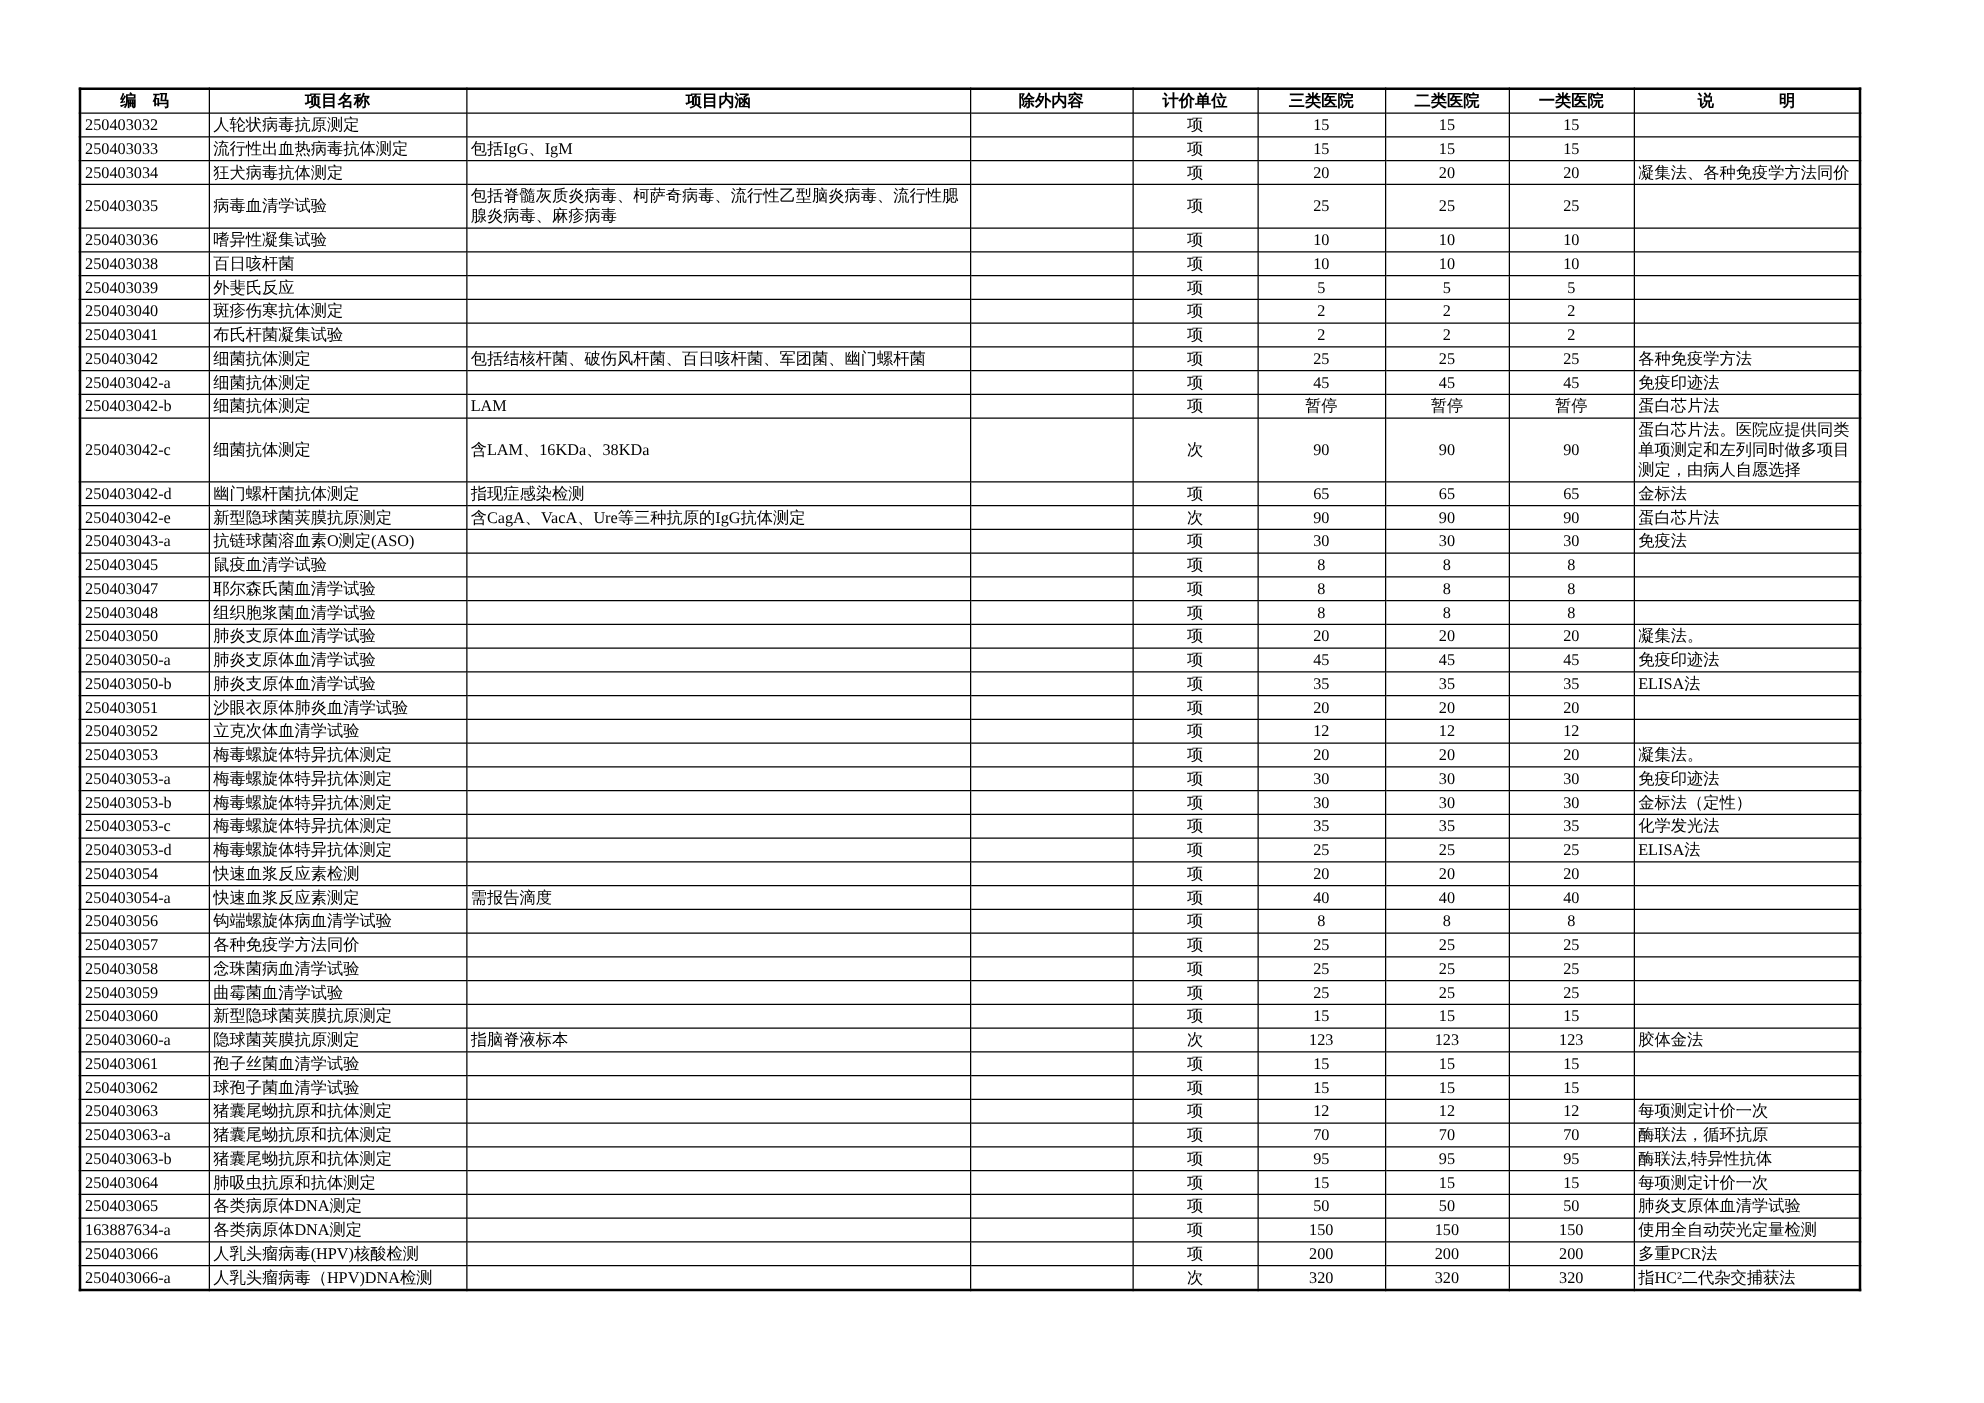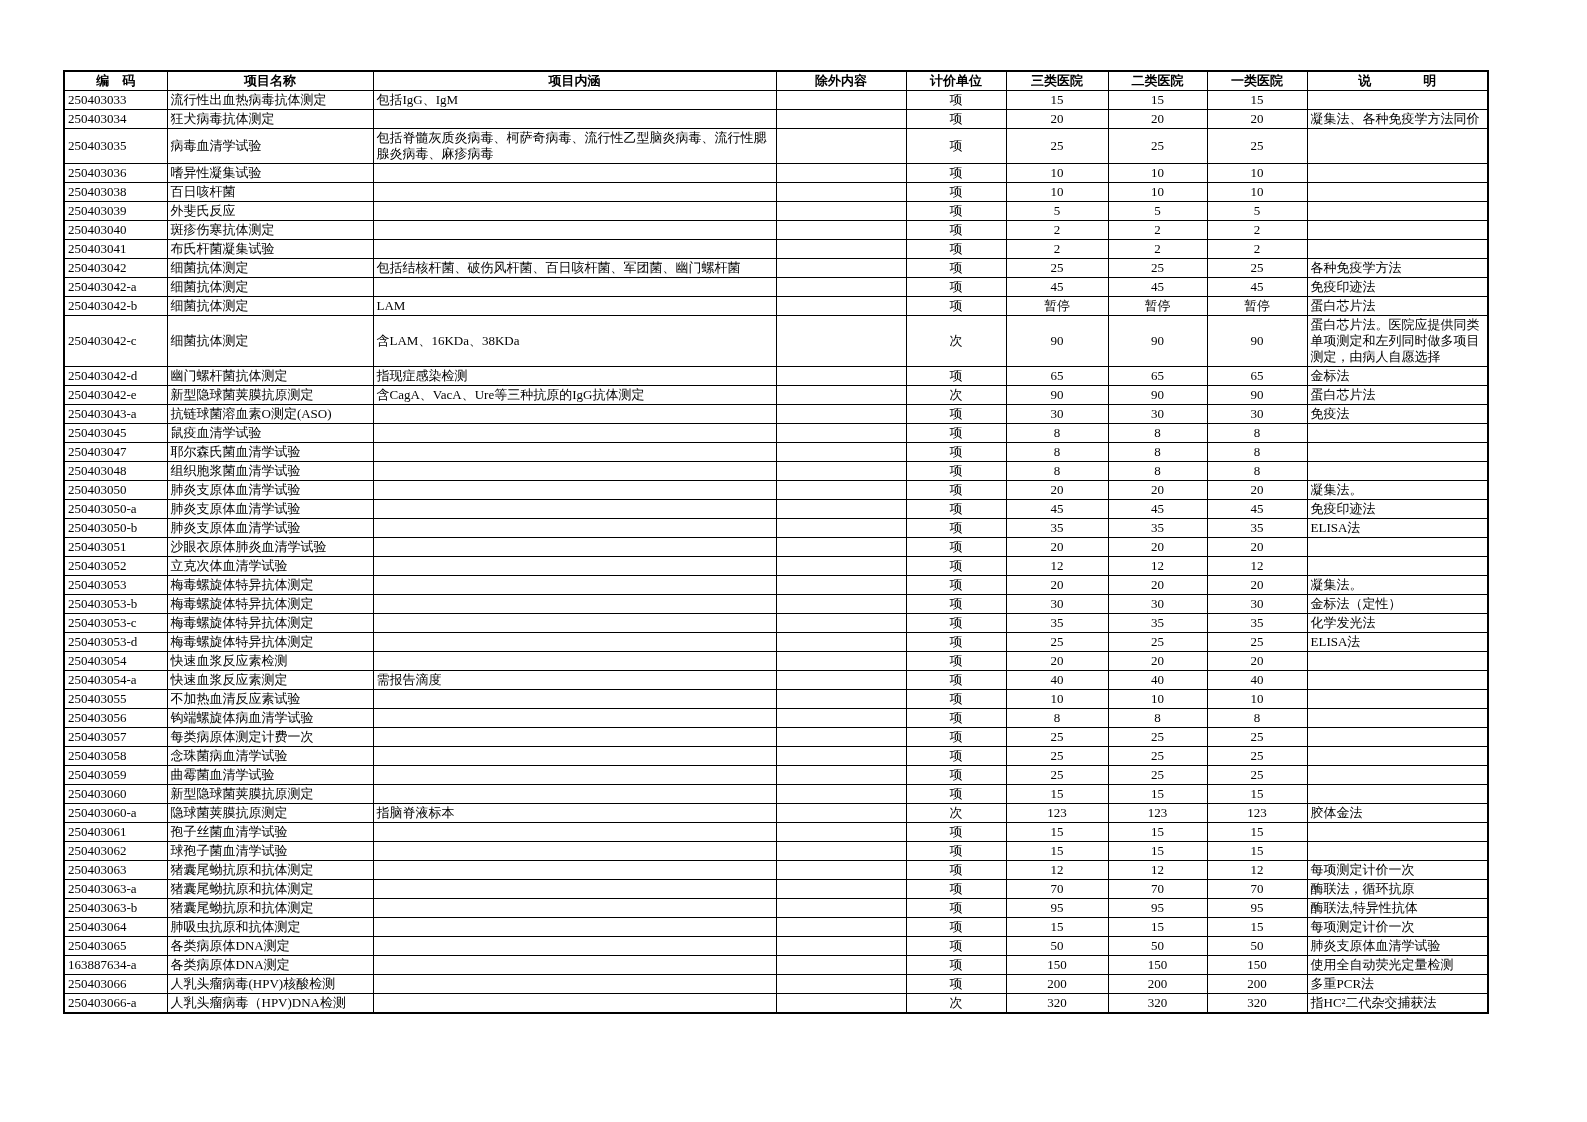--- a/index.html
+++ b/index.html
@@ -79,20 +79,31 @@
         <th>除外内容</th>
         <th>计价单位</th>
         <th>三类医院</th>
         <th>二类医院</th>
         <th>一类医院</th>
         <th>说　　　　明</th>
       </tr>
     </thead>
     <tbody>
         <tr>
+          <td class="ta-l">250403032</td>
+          <td class="ta-l">人轮状病毒抗原测定</td>
+          <td class="ta-l"></td>
+          <td class="ta-l"></td>
+          <td class="ta-c">项</td>
+          <td class="ta-c">15</td>
+          <td class="ta-c">15</td>
+          <td class="ta-c">15</td>
+          <td class="ta-l"></td>
+        </tr>
+        <tr>
           <td class="ta-l">250403033</td>
           <td class="ta-l">流行性出血热病毒抗体测定</td>
           <td class="ta-l">包括IgG、IgM</td>
           <td class="ta-l"></td>
           <td class="ta-c">项</td>
           <td class="ta-c">15</td>
           <td class="ta-c">15</td>
           <td class="ta-c">15</td>
           <td class="ta-l"></td>
         </tr>
@@ -343,20 +354,31 @@
           <td class="ta-l">梅毒螺旋体特异抗体测定</td>
           <td class="ta-l"></td>
           <td class="ta-l"></td>
           <td class="ta-c">项</td>
           <td class="ta-c">20</td>
           <td class="ta-c">20</td>
           <td class="ta-c">20</td>
           <td class="ta-l">凝集法。</td>
         </tr>
         <tr>
+          <td class="ta-l">250403053-a</td>
+          <td class="ta-l">梅毒螺旋体特异抗体测定</td>
+          <td class="ta-l"></td>
+          <td class="ta-l"></td>
+          <td class="ta-c">项</td>
+          <td class="ta-c">30</td>
+          <td class="ta-c">30</td>
+          <td class="ta-c">30</td>
+          <td class="ta-l">免疫印迹法</td>
+        </tr>
+        <tr>
           <td class="ta-l">250403053-b</td>
           <td class="ta-l">梅毒螺旋体特异抗体测定</td>
           <td class="ta-l"></td>
           <td class="ta-l"></td>
           <td class="ta-c">项</td>
           <td class="ta-c">30</td>
           <td class="ta-c">30</td>
           <td class="ta-c">30</td>
           <td class="ta-l">金标法（定性）</td>
         </tr>
@@ -398,44 +420,33 @@
           <td class="ta-l">快速血浆反应素测定</td>
           <td class="ta-l">需报告滴度</td>
           <td class="ta-l"></td>
           <td class="ta-c">项</td>
           <td class="ta-c">40</td>
           <td class="ta-c">40</td>
           <td class="ta-c">40</td>
           <td class="ta-l"></td>
         </tr>
         <tr>
-          <td class="ta-l">250403055</td>
-          <td class="ta-l">不加热血清反应素试验</td>
-          <td class="ta-l"></td>
-          <td class="ta-l"></td>
-          <td class="ta-c">项</td>
-          <td class="ta-c">10</td>
-          <td class="ta-c">10</td>
-          <td class="ta-c">10</td>
-          <td class="ta-l"></td>
-        </tr>
-        <tr>
           <td class="ta-l">250403056</td>
           <td class="ta-l">钩端螺旋体病血清学试验</td>
           <td class="ta-l"></td>
           <td class="ta-l"></td>
           <td class="ta-c">项</td>
           <td class="ta-c">8</td>
           <td class="ta-c">8</td>
           <td class="ta-c">8</td>
           <td class="ta-l"></td>
         </tr>
         <tr>
           <td class="ta-l">250403057</td>
-          <td class="ta-l">每类病原体测定计费一次</td>
+          <td class="ta-l">各种免疫学方法同价</td>
           <td class="ta-l"></td>
           <td class="ta-l"></td>
           <td class="ta-c">项</td>
           <td class="ta-c">25</td>
           <td class="ta-c">25</td>
           <td class="ta-c">25</td>
           <td class="ta-l"></td>
         </tr>
         <tr>
           <td class="ta-l">250403058</td>

